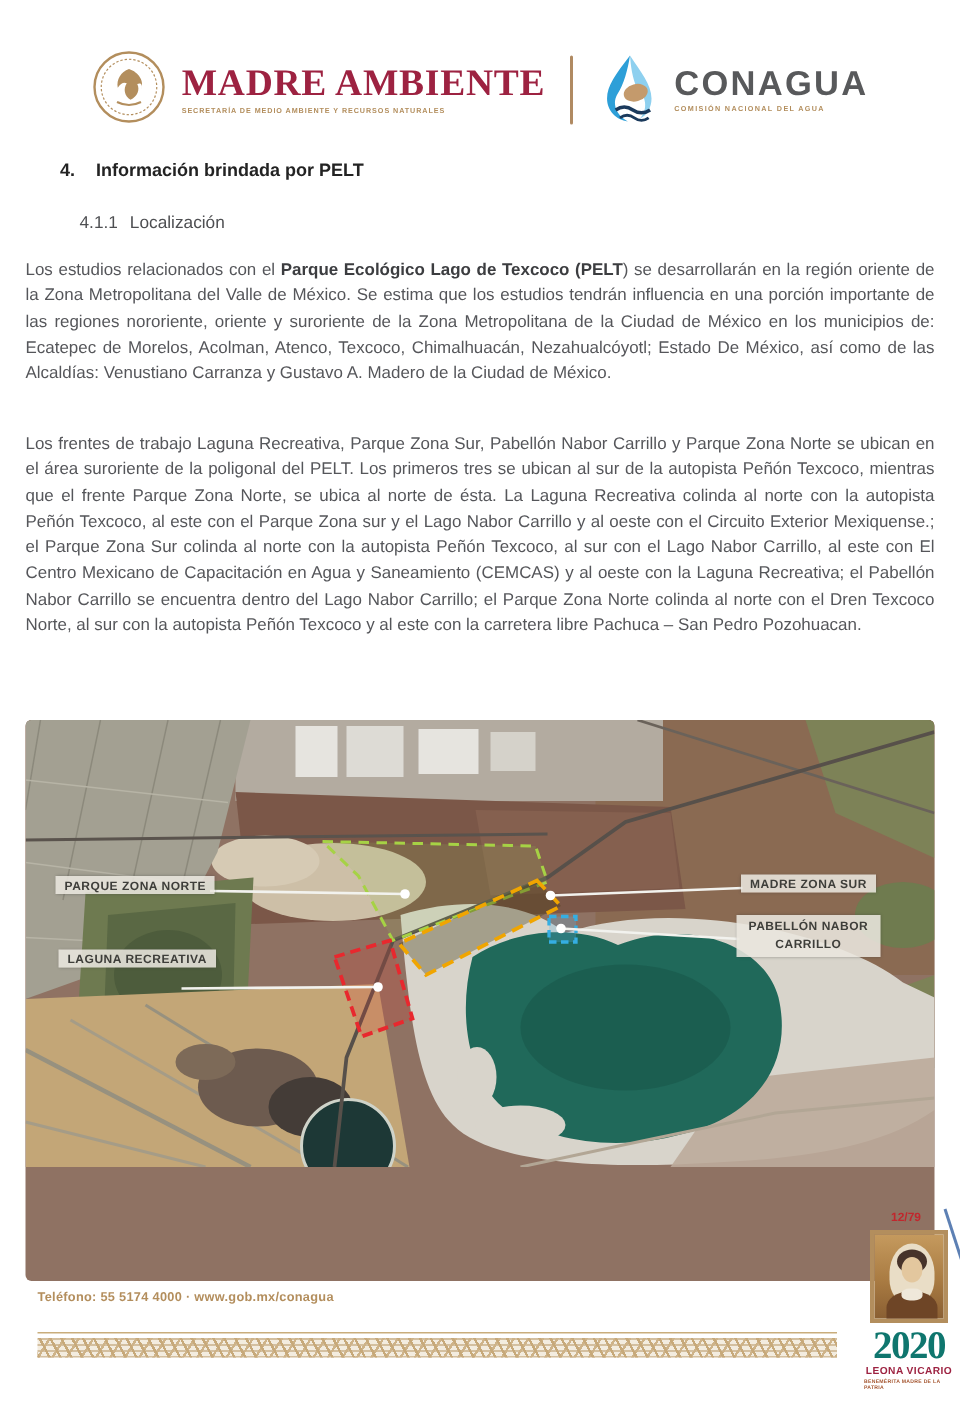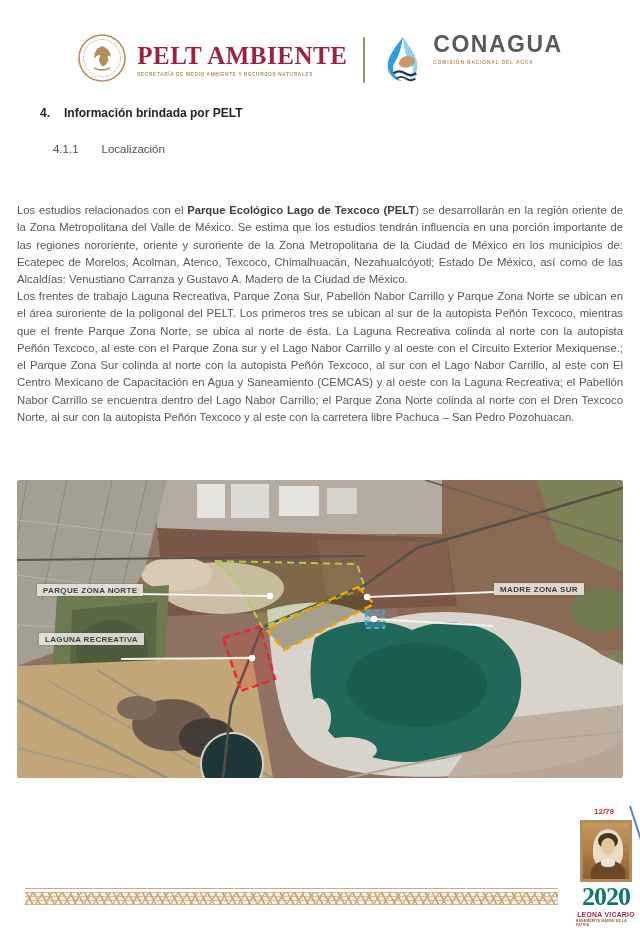--- a/index.html
+++ b/index.html
@@ -9,36 +9,36 @@
   }
   
   .gov-header{position:absolute;top:24px;left:0;width:640px;height:72px;
     display:flex;justify-content:center;align-items:center;gap:16px;}
   .ma-group{display:flex;align-items:center;gap:10px;}
   .ma-textcol{display:flex;flex-direction:column;}
   .ma-title{font-family:"Liberation Serif", serif;font-weight:700;font-size:25px;
     color:#9d2241;letter-spacing:.5px;line-height:1;}
   .ma-subtitle{font-size:4.8px;font-weight:700;color:#b38e5d;letter-spacing:.62px;margin-top:4px;}
   .header-divider{width:2px;height:46px;background:#b08a62;border-radius:1px;}
-  .cn-group{display:flex;gap:8px;}
+  .cn-group{display:flex;align-items:center;gap:8px;}
   .cn-textcol{display:flex;flex-direction:column;}
   .cn-title{font-weight:800;font-size:23px;color:#58595b;letter-spacing:1.5px;line-height:1;}
   .cn-subtitle{font-size:4.8px;font-weight:700;color:#b38e5d;letter-spacing:.9px;margin-top:4px;}
   
   .sec-heading{position:absolute;top:106px;left:40px;display:flex;gap:14px;
     font-size:12px;font-weight:700;color:#232323;}
-  .subsec-heading{position:absolute;top:143px;left:53px;display:flex;gap:23px;
+  .subsec-heading{position:absolute;top:143px;left:53px;display:flex;gap:8px;
     font-size:11.5px;font-weight:400;color:#4e4f52;}
   .para{position:absolute;left:17px;width:606px;margin:0;
     font-size:11.3px;line-height:17.3px;color:#55565a;text-align:justify;}
   .para b{color:#3c3d40;}
-  #para1{top:172px;margin-top:30px;}
+  #para1{top:172px;}
   #para2{top:288px;}
   
-  .map-figure{position:absolute;top:480px;left:17px;width:606px;height:298px;
+  .map-figure{position:absolute;top:480px;left:17px;width:606px;height:374px;
     border-radius:4px;overflow:hidden;background:#8f7263;}
   .map-figure svg{display:block;width:606px;height:298px;}
   .map-label{position:absolute;background:rgba(233,230,222,.88);color:#3e3e3a;
     font-size:8px;font-weight:700;letter-spacing:.35px;padding:2px 6px 1px 6px;
     white-space:nowrap;box-shadow:0 0 2px rgba(60,60,60,.45);}
   .map-label.two-line{text-align:center;line-height:1.5;padding:2px 8px;}
   
   .addr{position:absolute;left:25px;top:857px;font-size:8.5px;font-weight:700;
     color:#b38e5d;line-height:14px;letter-spacing:.2px;}
   .footer-rule{position:absolute;left:25px;top:888px;width:533px;height:1px;background:#c9ad7c;}
@@ -81,21 +81,21 @@
     <div class="ma-group">
       <span>
         <svg width="50" height="50" viewBox="0 0 50 50">
           <circle cx="25" cy="25" r="23" fill="none" stroke="#b38e5d" stroke-width="1.6"></circle>
           <circle cx="25" cy="25" r="18.5" fill="none" stroke="#b38e5d" stroke-width="0.8" stroke-dasharray="1.6 1.3"></circle>
           <path d="M25,13 C19.5,15 16.5,20 17.5,25.5 C19.5,22.5 21.5,21.5 23.5,22.5 C21,26.5 22,31 26,33.5 C30.5,31.5 32.5,27 30.5,23 C32.5,22 34.5,23 33,26.5 C35.5,21.5 31.5,15 25,13 Z" fill="#b38e5d"></path>
           <path d="M17,35 Q25,39 33,35" fill="none" stroke="#b38e5d" stroke-width="1.4"></path>
         </svg>
       </span>
       <div class="ma-textcol">
-        <div class="ma-title">PELT AMBIENTE</div>
+        <div class="ma-title">MADRE AMBIENTE</div>
         <div class="ma-subtitle">SECRETARÍA DE MEDIO AMBIENTE Y RECURSOS NATURALES</div>
       </div>
     </div>
 
     <div class="header-divider"></div>
 
     <div class="cn-group">
       <span>
         <svg width="44" height="50" viewBox="0 0 46 50">
           <path d="M23,3 C13,16 7,24 7,33 C7,41.5 13.5,48 21.5,49 C12.5,44 10.5,35.5 14.5,29.5 C18.5,23.5 21.5,13 23,3 Z" fill="#2d9fd8"></path>
@@ -193,27 +193,32 @@
       <line x1="350" y1="117" x2="478" y2="112" stroke="#f2f2ee" stroke-width="1.8"></line>
       <circle cx="350" cy="117" r="3.2" fill="#ffffff"></circle>
       <line x1="357" y1="139" x2="476" y2="146" stroke="#f2f2ee" stroke-width="1.8"></line>
       <circle cx="357" cy="139" r="3.2" fill="#ffffff"></circle>
       <line x1="104" y1="179" x2="235" y2="178" stroke="#f2f2ee" stroke-width="1.8"></line>
       <circle cx="235" cy="178" r="3.2" fill="#ffffff"></circle>
     </svg>
 
     <div class="map-label" style="left:20px;top:104px;">PARQUE ZONA NORTE</div>
     <div class="map-label" style="left:477px;top:103px;">MADRE ZONA SUR</div>
+    <div class="map-label two-line" style="left:474px;top:130px;">
+      <div>PABELLÓN NABOR</div>
+      <div>CARRILLO</div>
+    </div>
     <div class="map-label" style="left:22px;top:153px;">LAGUNA RECREATIVA</div>
   </figure>
 
   <div class="page-num">12/79</div>
   <div class="blue-slash"></div>
 
   <div class="addr">
+    <div>Teléfono: 55 5174 4000 · www.gob.mx/conagua</div>
   </div>
 
   <div class="footer-rule"></div>
   <div class="pattern-band"></div>
 
   <div class="emblem">
     <div class="portrait">
       <div class="veil"></div>
       <div class="hair"></div>
       <div class="face"></div>

